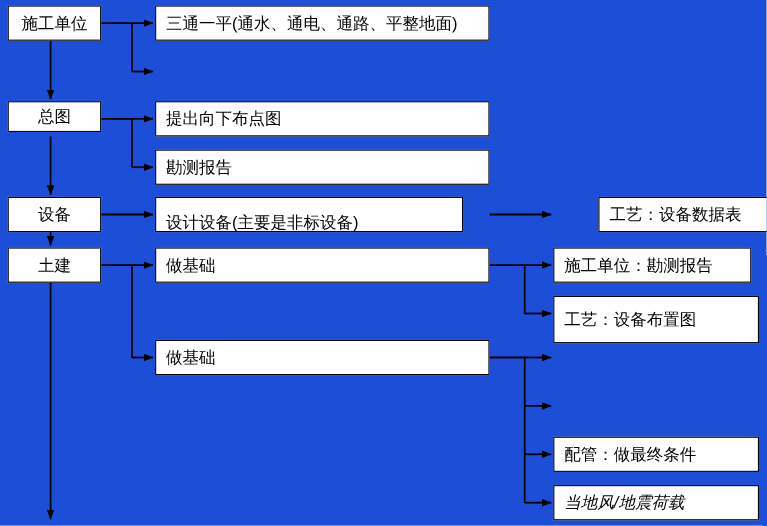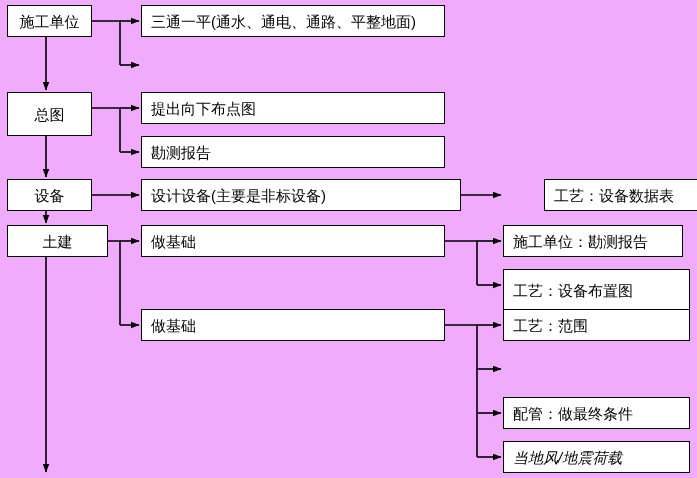--- a/index.html
+++ b/index.html
@@ -7,21 +7,21 @@
     padding: 0;
     background: #ffffff;
   }
   body {
     font-family: "Liberation Sans", "DejaVu Sans", sans-serif;
   }
   #canvas {
     position: relative;
     width: 697px;
     height: 478px;
-    background: #f0abfc;
+    background: #1d4ed8;
     overflow: hidden;
   }
   .node {
     position: absolute;
     box-sizing: border-box;
     border: 1.6px solid #000000;
     background: #ffffff;
     color: #000000;
     font-size: 15px;
     line-height: 1;
@@ -93,61 +93,58 @@
     <polyline points="445,325 477,325 477,457"></polyline>
     <line x1="477" y1="325" x2="501" y2="325" marker-end="url(#arrow)"></line>
     <line x1="477" y1="369" x2="501" y2="369" marker-end="url(#arrow)"></line>
     <line x1="477" y1="413" x2="501" y2="413" marker-end="url(#arrow)"></line>
     <line x1="477" y1="457" x2="501" y2="457" marker-end="url(#arrow)"></line>
   </svg>
 
   <div class="node center" style="left:7px; top:5px; width:85px; height:32px;">
     <span>施工单位</span>
   </div>
-  <div class="node center" style="left:7px; top:92px; width:85px; height:44px;">
+  <div class="node center" style="left:7px; top:92px; width:85px; height:28px;">
     <span>总图</span>
   </div>
   <div class="node center" style="left:7px; top:179px; width:85px; height:32px;">
     <span>设备</span>
   </div>
-  <div class="node center" style="left:7px; top:225px; width:101px; height:32px;">
+  <div class="node center" style="left:7px; top:225px; width:85px; height:32px;">
     <span>土建</span>
   </div>
 
   <div class="node left" style="left:141px; top:5px; width:304px; height:32px;">
     <span>三通一平(通水、通电、通路、平整地面)</span>
   </div>
   <div class="node left" style="left:141px; top:136px; width:304px; height:32px;">
     <span>勘测报告</span>
   </div>
   <div class="node left" style="left:141px; top:92px; width:304px; height:32px;">
     <span>提出向下布点图</span>
   </div>
-  <div class="node left" style="left:141px; top:179px; width:320px; height:32px;">
+  <div class="node left" style="left:141px; top:179px; width:280px; height:32px;align-items:flex-end;">
     <span>设计设备(主要是非标设备)</span>
   </div>
   <div class="node left" style="left:141px; top:225px; width:304px; height:32px;">
     <span>做基础</span>
   </div>
   <div class="node left" style="left:141px; top:309px; width:304px; height:32px;">
     <span>做基础</span>
   </div>
 
   <div class="node left" style="left:503px; top:179px; width:187px; height:32px;margin-left:41px;">
     <span>工艺：设备数据表</span>
   </div>
   <div class="node left" style="left:503px; top:225px; width:180px; height:32px;">
     <span>施工单位：勘测报告</span>
   </div>
   <div class="node left" style="left:503px; top:269px; width:187px; height:43px;">
     <span>工艺：设备布置图</span>
   </div>
-  <div class="node left" style="left:503px; top:309px; width:187px; height:32px;">
-    <span>工艺：范围</span>
-  </div>
   <div class="node left" style="left:503px; top:397px; width:187px; height:32px;">
     <span>配管：做最终条件</span>
   </div>
   <div class="node left" style="left:503px; top:441px; width:187px; height:32px;font-style:italic;">
     <span>当地风/地震荷载</span>
   </div>
 
 </div>
 
 </body></html>

